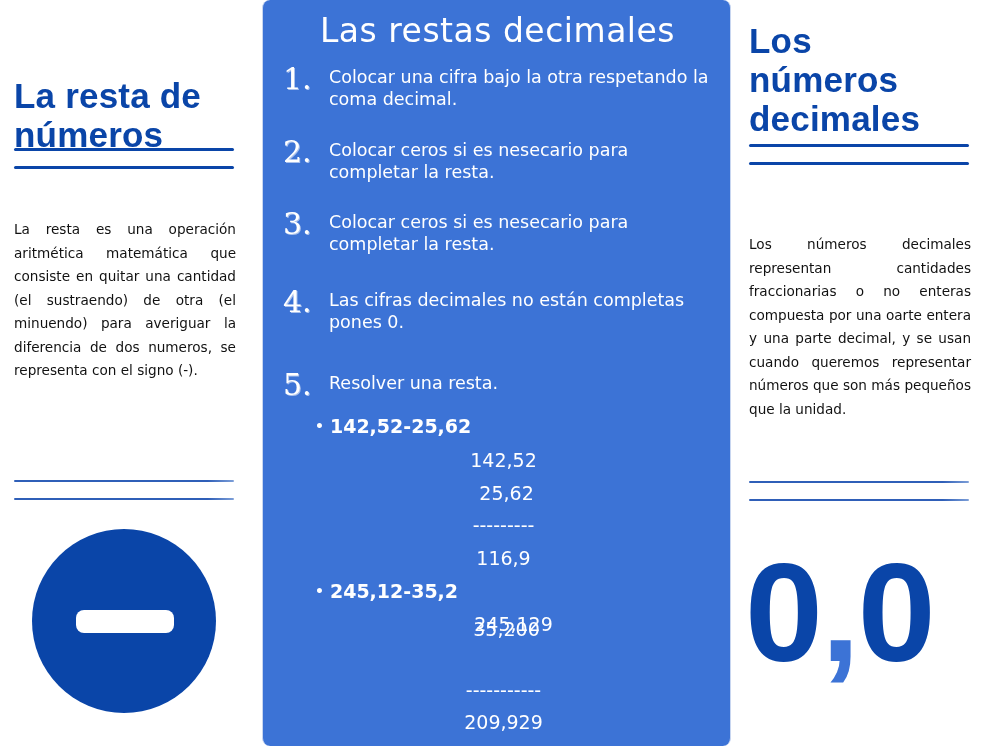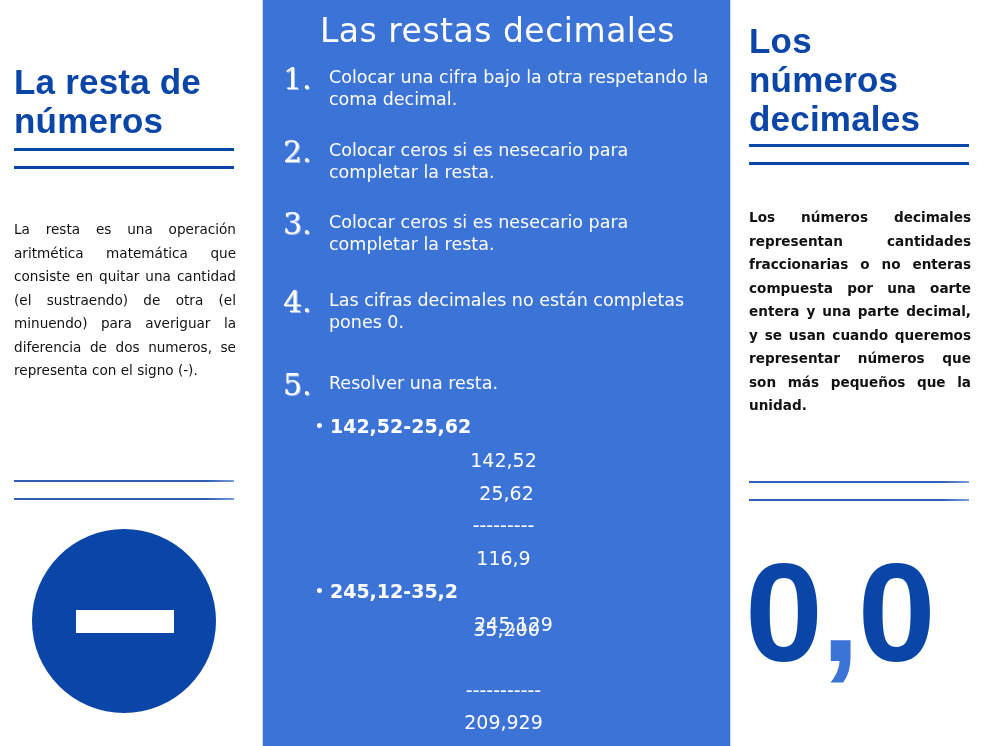--- a/index.html
+++ b/index.html
@@ -1,15 +1,15 @@
 <!DOCTYPE html>
 <html><head>
   <meta charset="utf-8">
   <style>
-    * { margin: 0; padding: 0; box-sizing: border-box; }
+    * { margin: 0; padding: 0; box-sizing: border-box; border-radius: 8px; }
     html, body { width: 994px; height: 746px; overflow: hidden; background: #ffffff; }
     body { position: relative; font-family: "DejaVu Sans", sans-serif; }
 
     .col { position: absolute; top: 0; height: 746px; }
     .col-left { left: 0; width: 262px; }
     .col-mid { left: 262px; width: 469px; background: #3c73d6; border-left: 1px solid #c8d6f0; border-right: 1px solid #c8d6f0; }
     .col-right { left: 731px; width: 263px; }
 
     .heading {
       position: absolute;
@@ -114,21 +114,21 @@
       font-size: 19px;
       line-height: 24px;
       color: #ffffff;
       white-space: pre;
     }
   </style>
 </head>
 <body>
 
 <div class="col col-left">
-  <div class="heading" style="left:14px; top:62px;">
+  <div class="heading" style="left:14px; top:76px;">
     <div>La resta de</div>
     <div>números</div>
   </div>
   <div class="rule" style="left:14px; top:148px; width:220px;"></div>
   <div class="rule" style="left:14px; top:166px; width:220px;"></div>
 
   <div class="para" style="left:14px; top:218px; width:222px;">La resta es una operación aritmética matemática que  consiste en quitar una cantidad (el sustraendo) de otra (el minuendo) para averiguar la diferencia de dos numeros, se representa con el signo (-).</div>
 
   <div class="rule thin" style="left:14px; top:480px; width:220px;"></div>
   <div class="rule thin" style="left:14px; top:498px; width:220px;"></div>
@@ -181,19 +181,19 @@
 
 <div class="col col-right">
   <div class="heading" style="left:18px; top:21px;">
     <div>Los</div>
     <div>números</div>
     <div>decimales</div>
   </div>
   <div class="rule" style="left:18px; top:144px; width:220px;"></div>
   <div class="rule" style="left:18px; top:162px; width:220px;"></div>
 
-  <div class="para" style="left:18px; top:206px; width:222px;font-weight:bold;">Los números decimales representan cantidades fraccionarias o no enteras compuesta por una oarte entera y una parte decimal, y se usan cuando queremos representar números que son más pequeños que la unidad.</div>
+  <div class="para" style="left:18px; top:233px; width:222px;">Los números decimales representan cantidades fraccionarias o no enteras compuesta por una oarte entera y una parte decimal, y se usan cuando queremos representar números que son más pequeños que la unidad.</div>
 
   <div class="rule thin" style="left:18px; top:481px; width:220px;"></div>
   <div class="rule thin" style="left:18px; top:499px; width:220px;"></div>
 </div>
 
 <div class="big-decimal"><span>0</span><span class="comma">,</span><span>0</span></div>
 
 </body></html>

